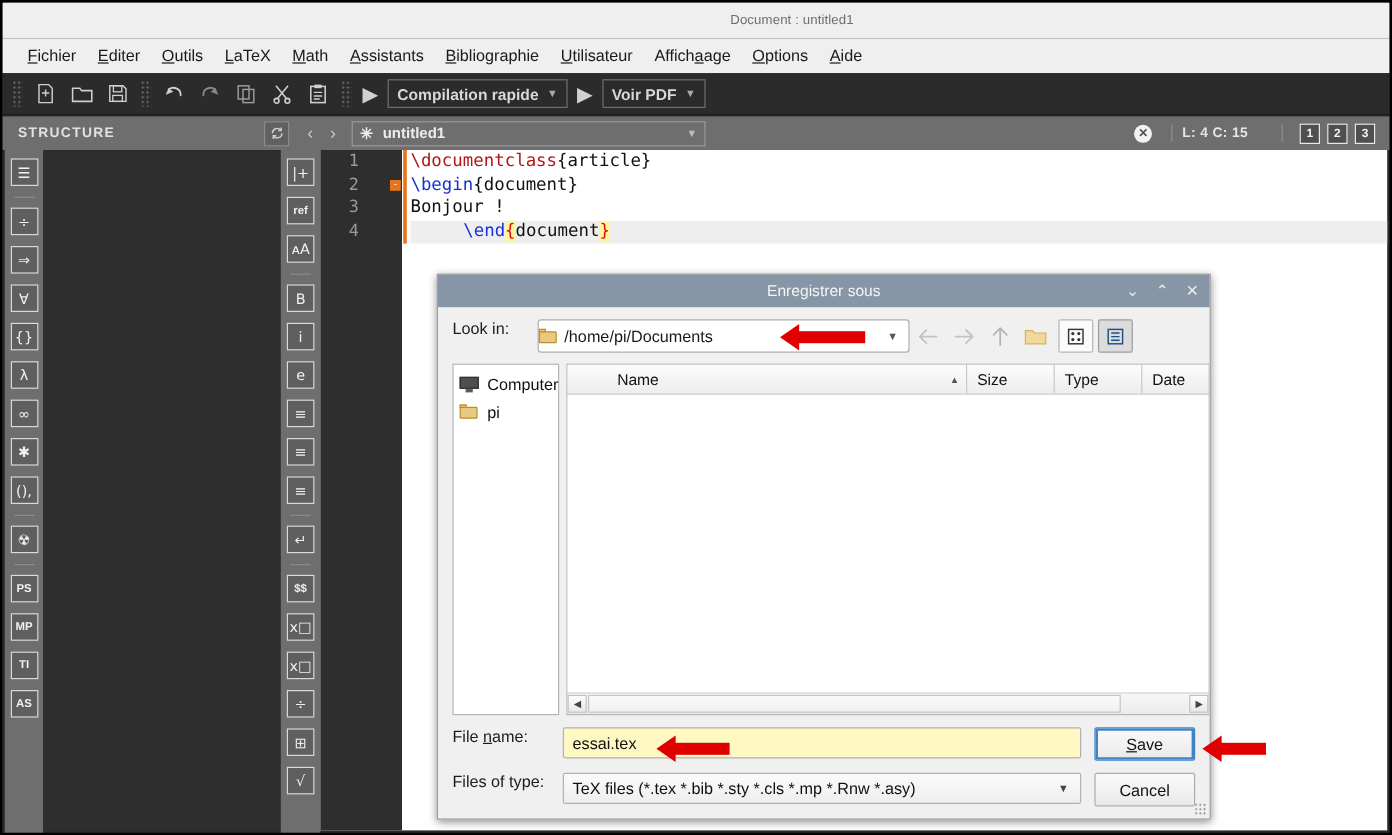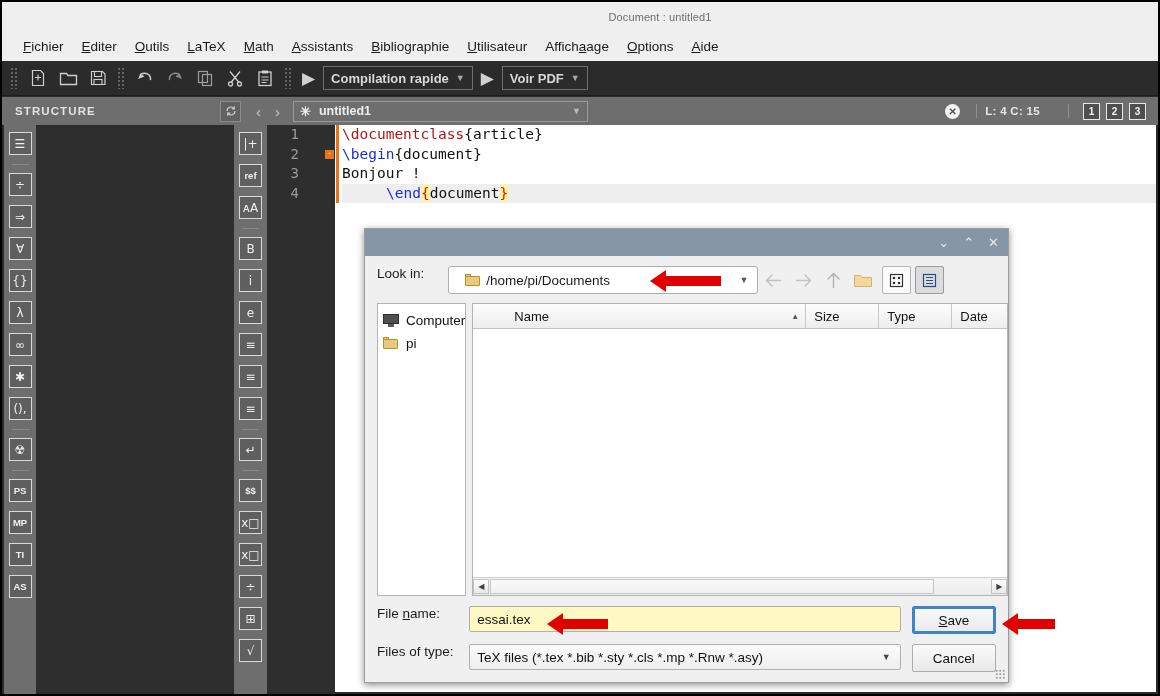--- a/index.html
+++ b/index.html
@@ -254,21 +254,21 @@
   .row { display: flex; }
   .lbl { font-size: 13.5px; color: #1c1c1c; }
 
   .path-combo {
     position: relative;
     width: 310px; height: 28px;
     border: 1px solid #adadad;
     background: #ffffff;
     border-radius: 3px;
     display: flex; align-items: center;
-    padding: 0 16px;
+    padding: 0 0;
     box-sizing: border-box;
     margin-left: 24px;
   }
   .path-combo .ptxt { font-size: 13.5px; color: #1a1a1a; margin-left: 6px; }
   .path-combo .dd { position:absolute; right: 9px; font-size: 9px; color:#555; }
   .folder-ico {
     width: 15px; height: 12px; position: relative;
   }
   .folder-ico::before {
     content:''; position:absolute; left:0; top:2px; width:15px; height:10px;
@@ -608,20 +608,21 @@
     <div class="codearea" id="codearea">
         <div class="codeline"><span class="cmd">\documentclass</span><span>{article}</span></div>
         <div class="codeline"><span class="cmd-blue">\begin</span><span>{document}</span></div>
         <div class="codeline"><span>Bonjour !</span></div>
         <div class="codeline cur"><span class="cmd-blue">\end</span><span class="brace-hl">{</span><span>document</span><span class="brace-hl">}</span></div>
       </div>
   </div>
 
   <div class="dialog">
     <div class="dlg-title">
+      <div class="t">Enregistrer sous</div>
       <div class="dlg-wbtns">
         <span>⌄</span>
         <span>⌃</span>
         <span>✕</span>
       </div>
     </div>
 
     <div class="dlg-body">
 
       <div class="row">

